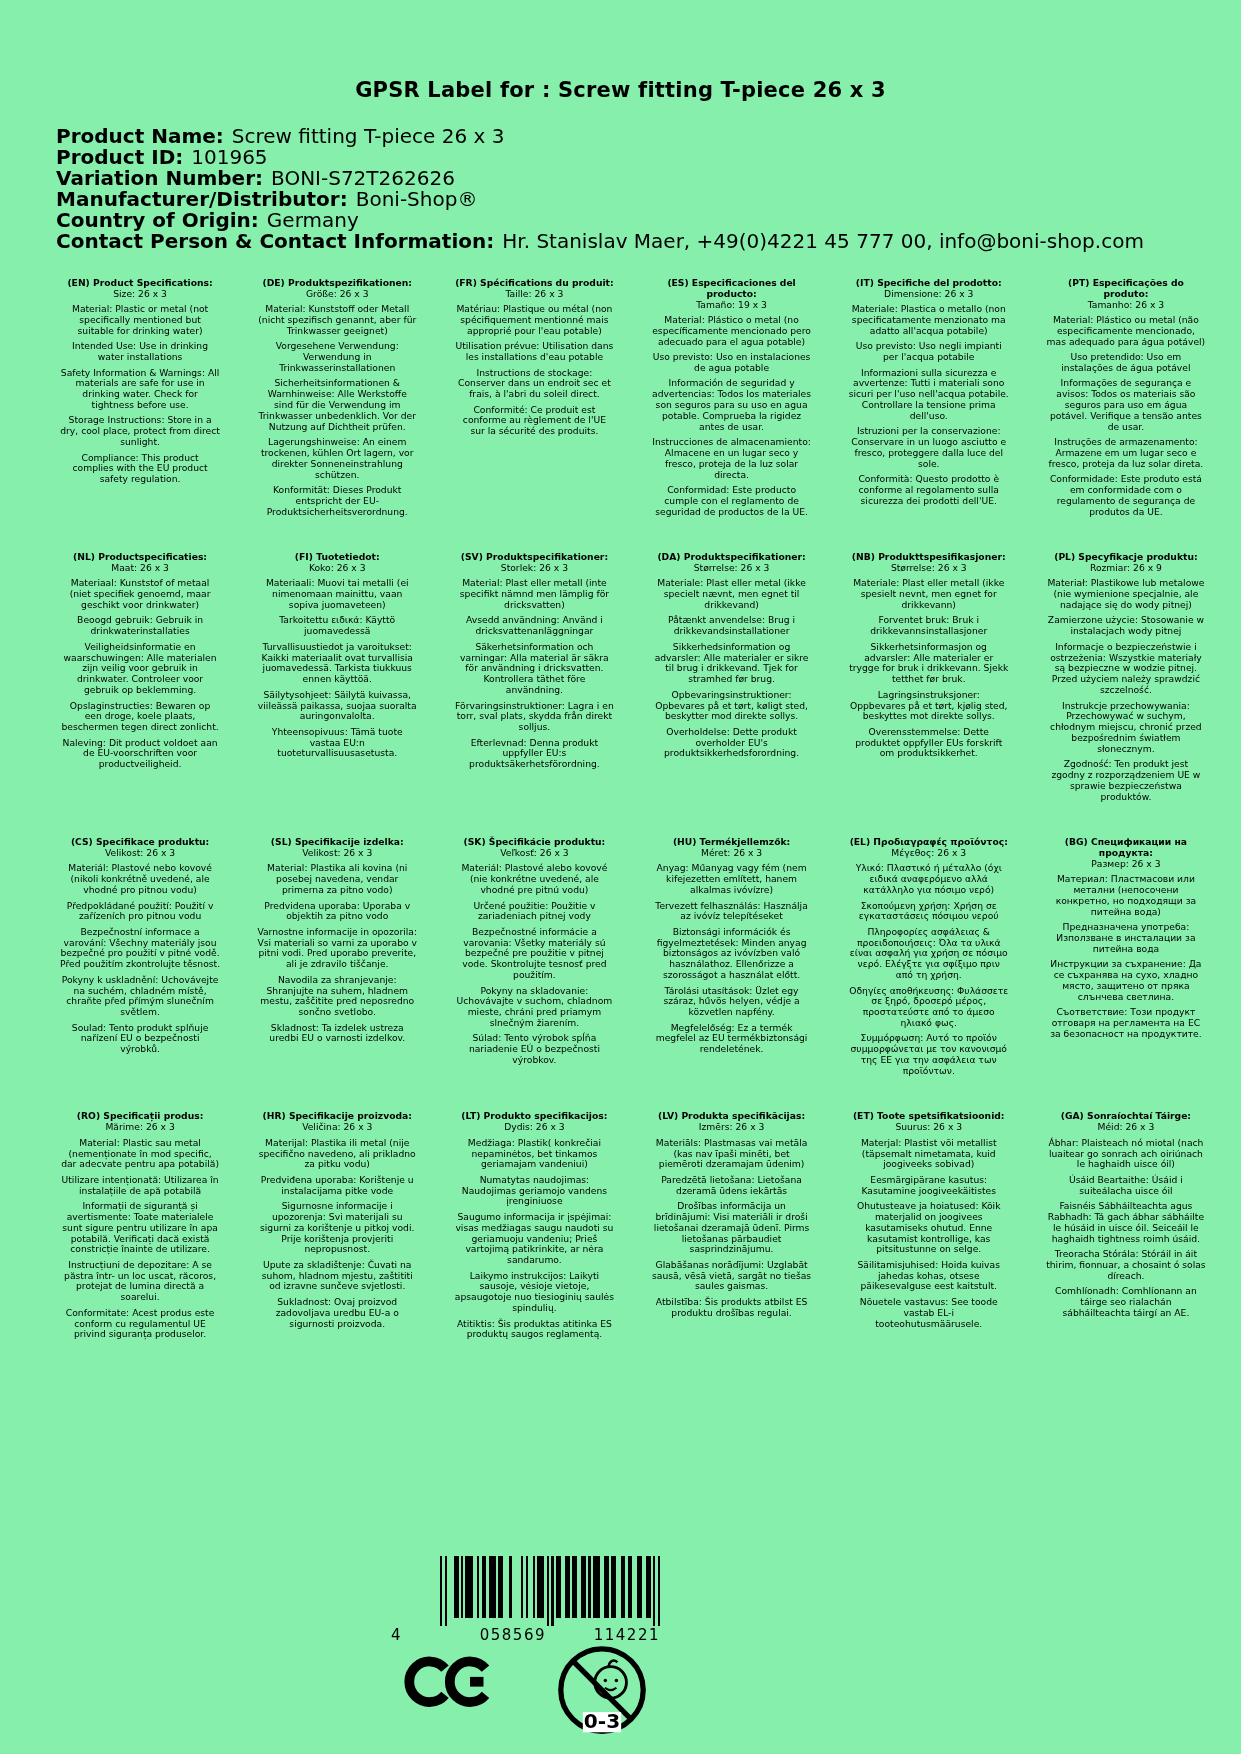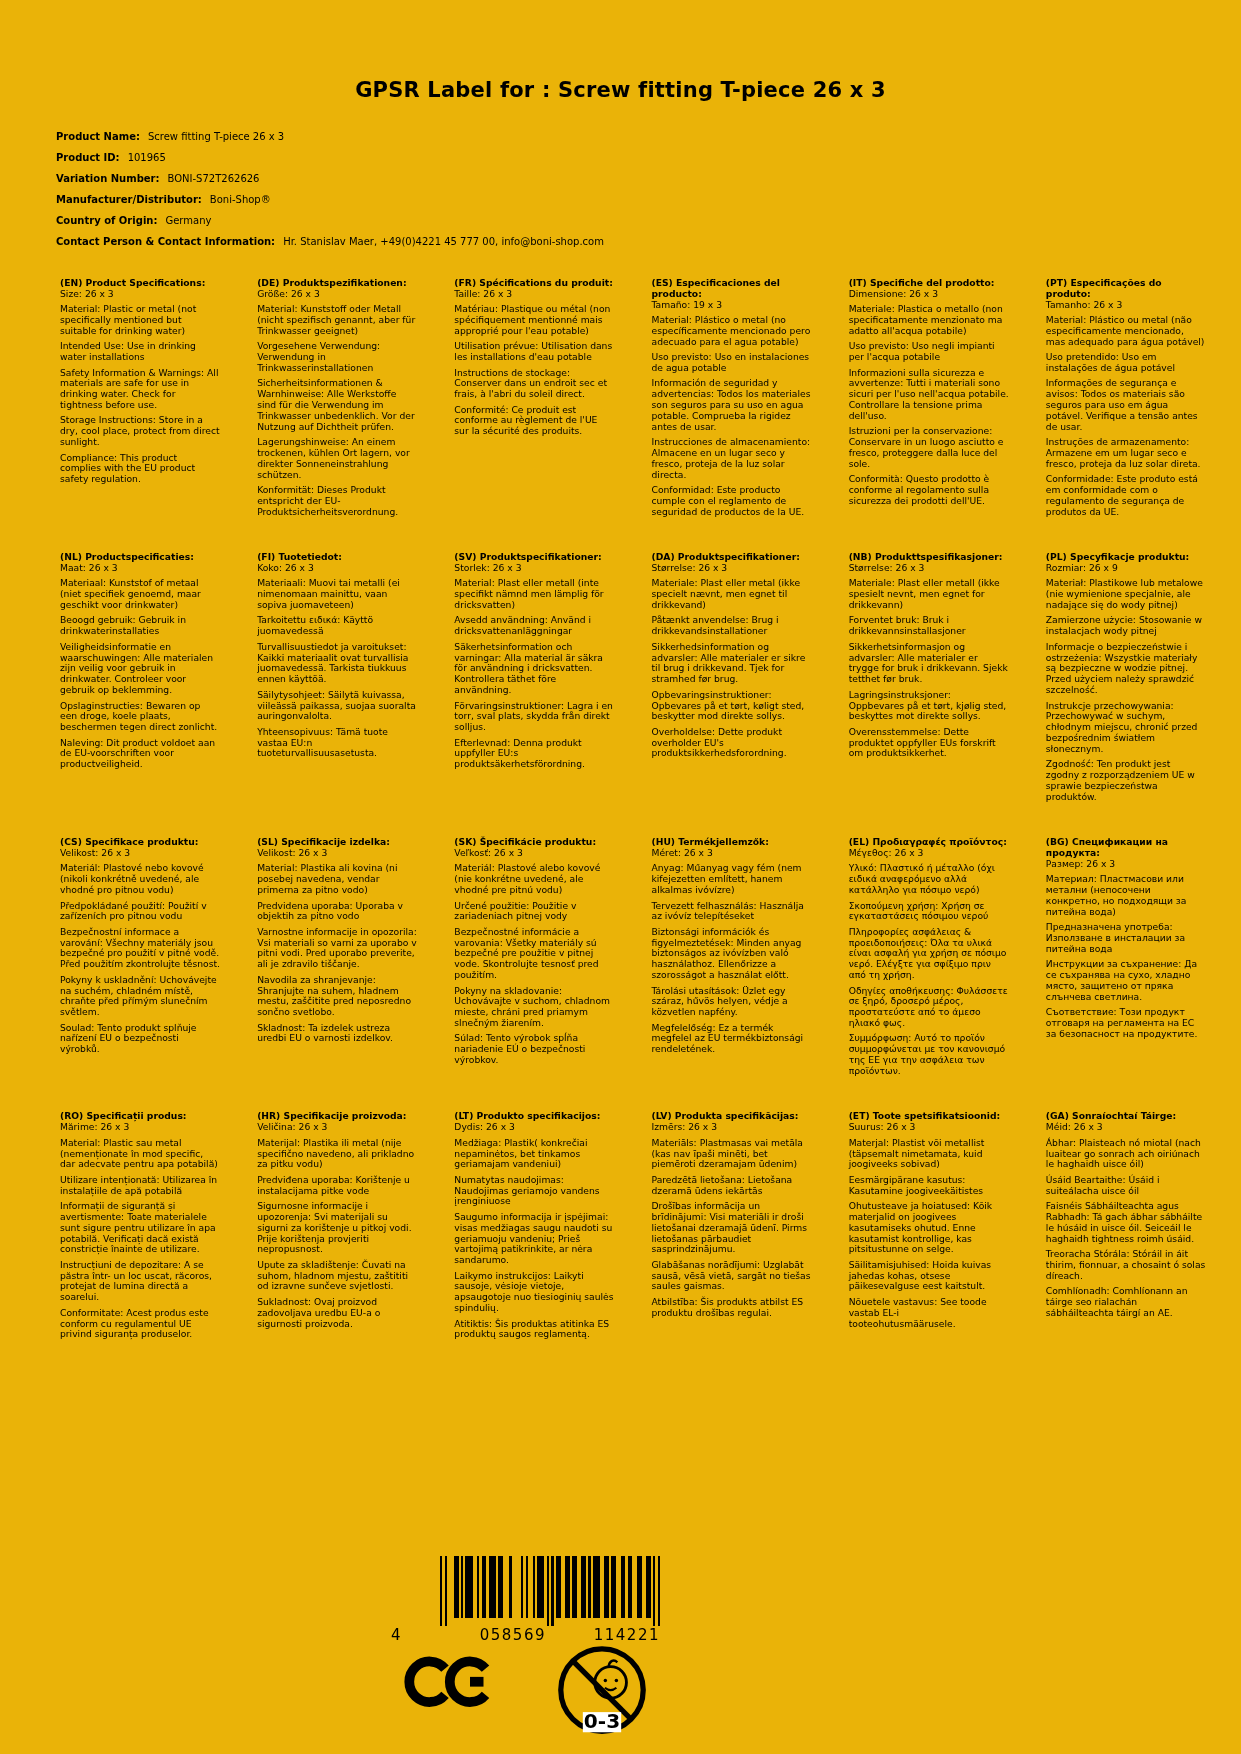--- a/index.html
+++ b/index.html
@@ -1,31 +1,31 @@
 <!DOCTYPE html>
 <html><head>
 <meta charset="utf-8">
 <style>
   html,body { margin:0; padding:0; background:#fff; }
   .page {
-    position:relative; width:1241px; height:1754px; background:#eab308;
+    position:relative; width:1241px; height:1754px; background:#86efac;
     font-family:"DejaVu Sans", sans-serif; color:#000; overflow:hidden;
   }
   .title {
     position:absolute; top:78px; left:0; width:100%;
     text-align:center; font-size:21px; font-weight:bold; letter-spacing:.2px;
   }
-  .product-info { position:absolute; top:126px; left:56px; font-size:10px; line-height:21px; }
+  .product-info { position:absolute; top:126px; left:56px; font-size:20px; line-height:21px; }
   .pi-row { white-space:nowrap; }
   .pi-label { font-weight:bold; margin-right:8px; }
   .lang-grid {
     position:absolute; top:278px; left:60px; width:1146px;
     display:grid; grid-template-columns:repeat(6,1fr);
     column-gap:37px; row-gap:30px;
-    font-size:9.2px; line-height:1.18; text-align:left;
+    font-size:9.2px; line-height:1.18; text-align:center;
   }
   .spec-block { min-width:0; }
   .spec-title { font-weight:bold; margin:0; }
   .spec-line { margin:0 0 4.5px 0; overflow-wrap:break-word; }
   .barcode { position:absolute; left:440px; top:1556px; }
   .barcode-digits { position:absolute; left:388px; top:1626px; width:290px; height:20px; font-size:15px; }
   .bd { position:absolute; top:0; }
   .bd1 { left:3px; }
   .bd2 { left:62px; width:96px; text-align:right; letter-spacing:1.5px; }
   .bd3 { left:176px; width:96px; text-align:right; letter-spacing:1.5px; }

